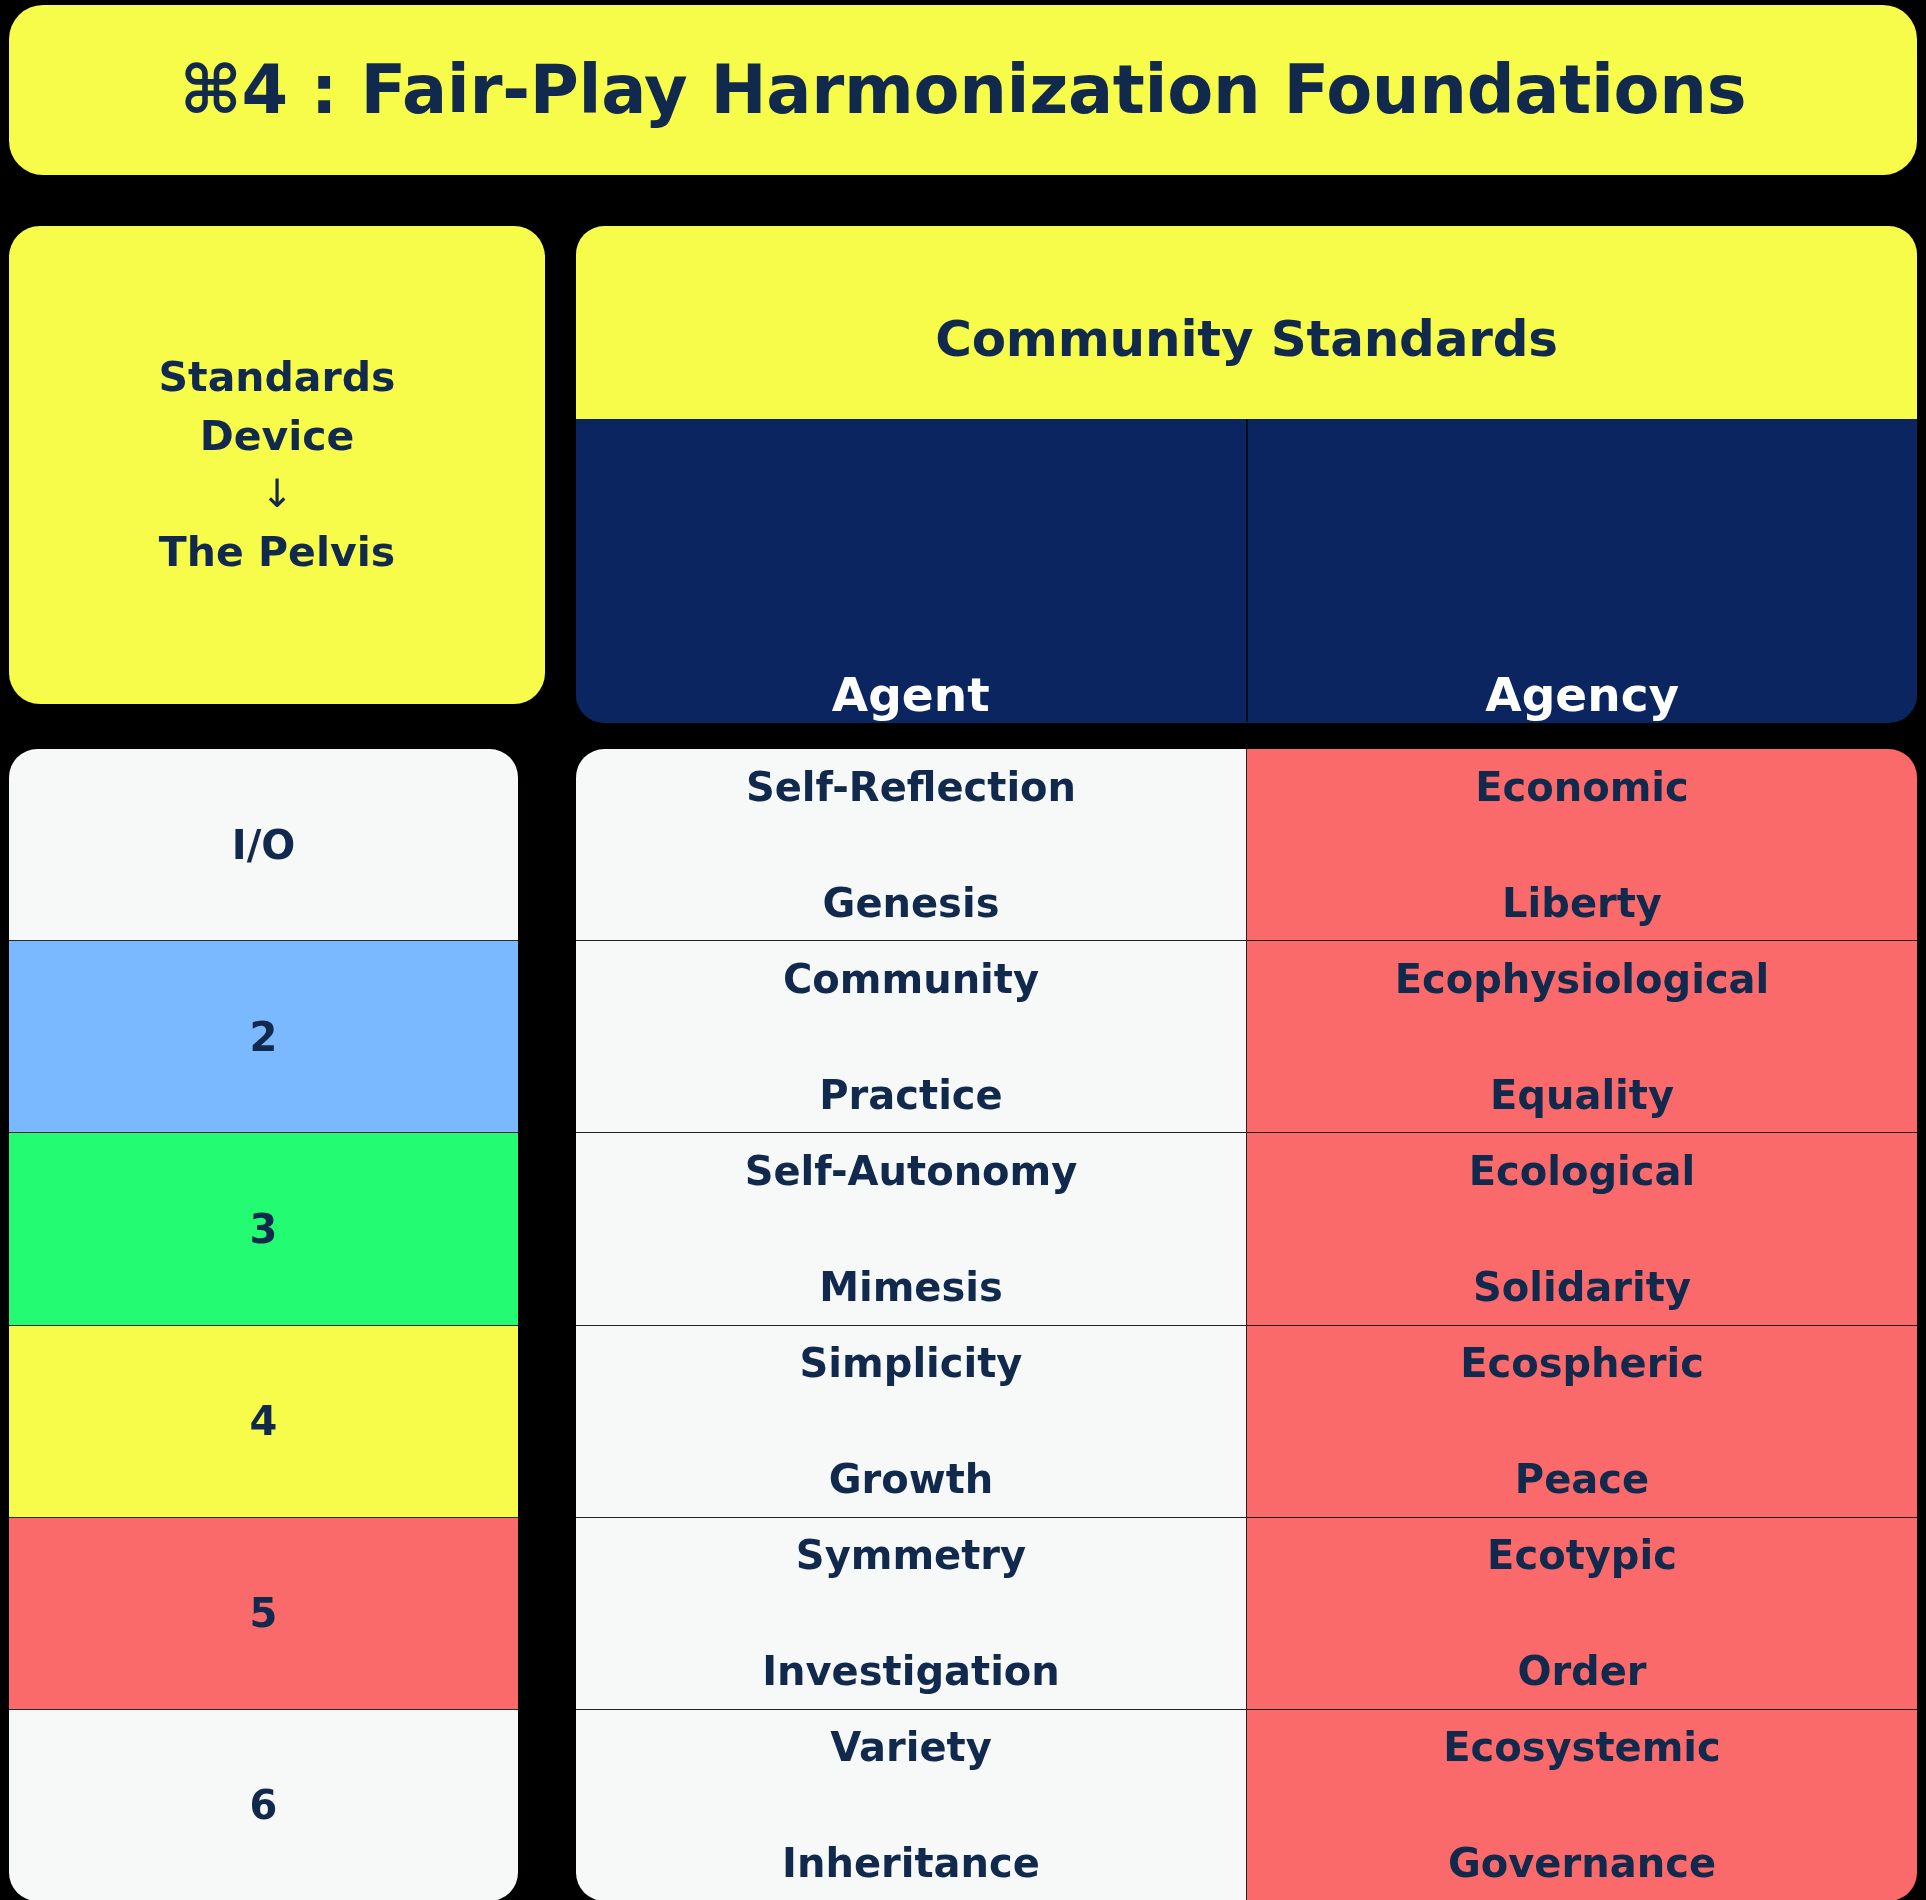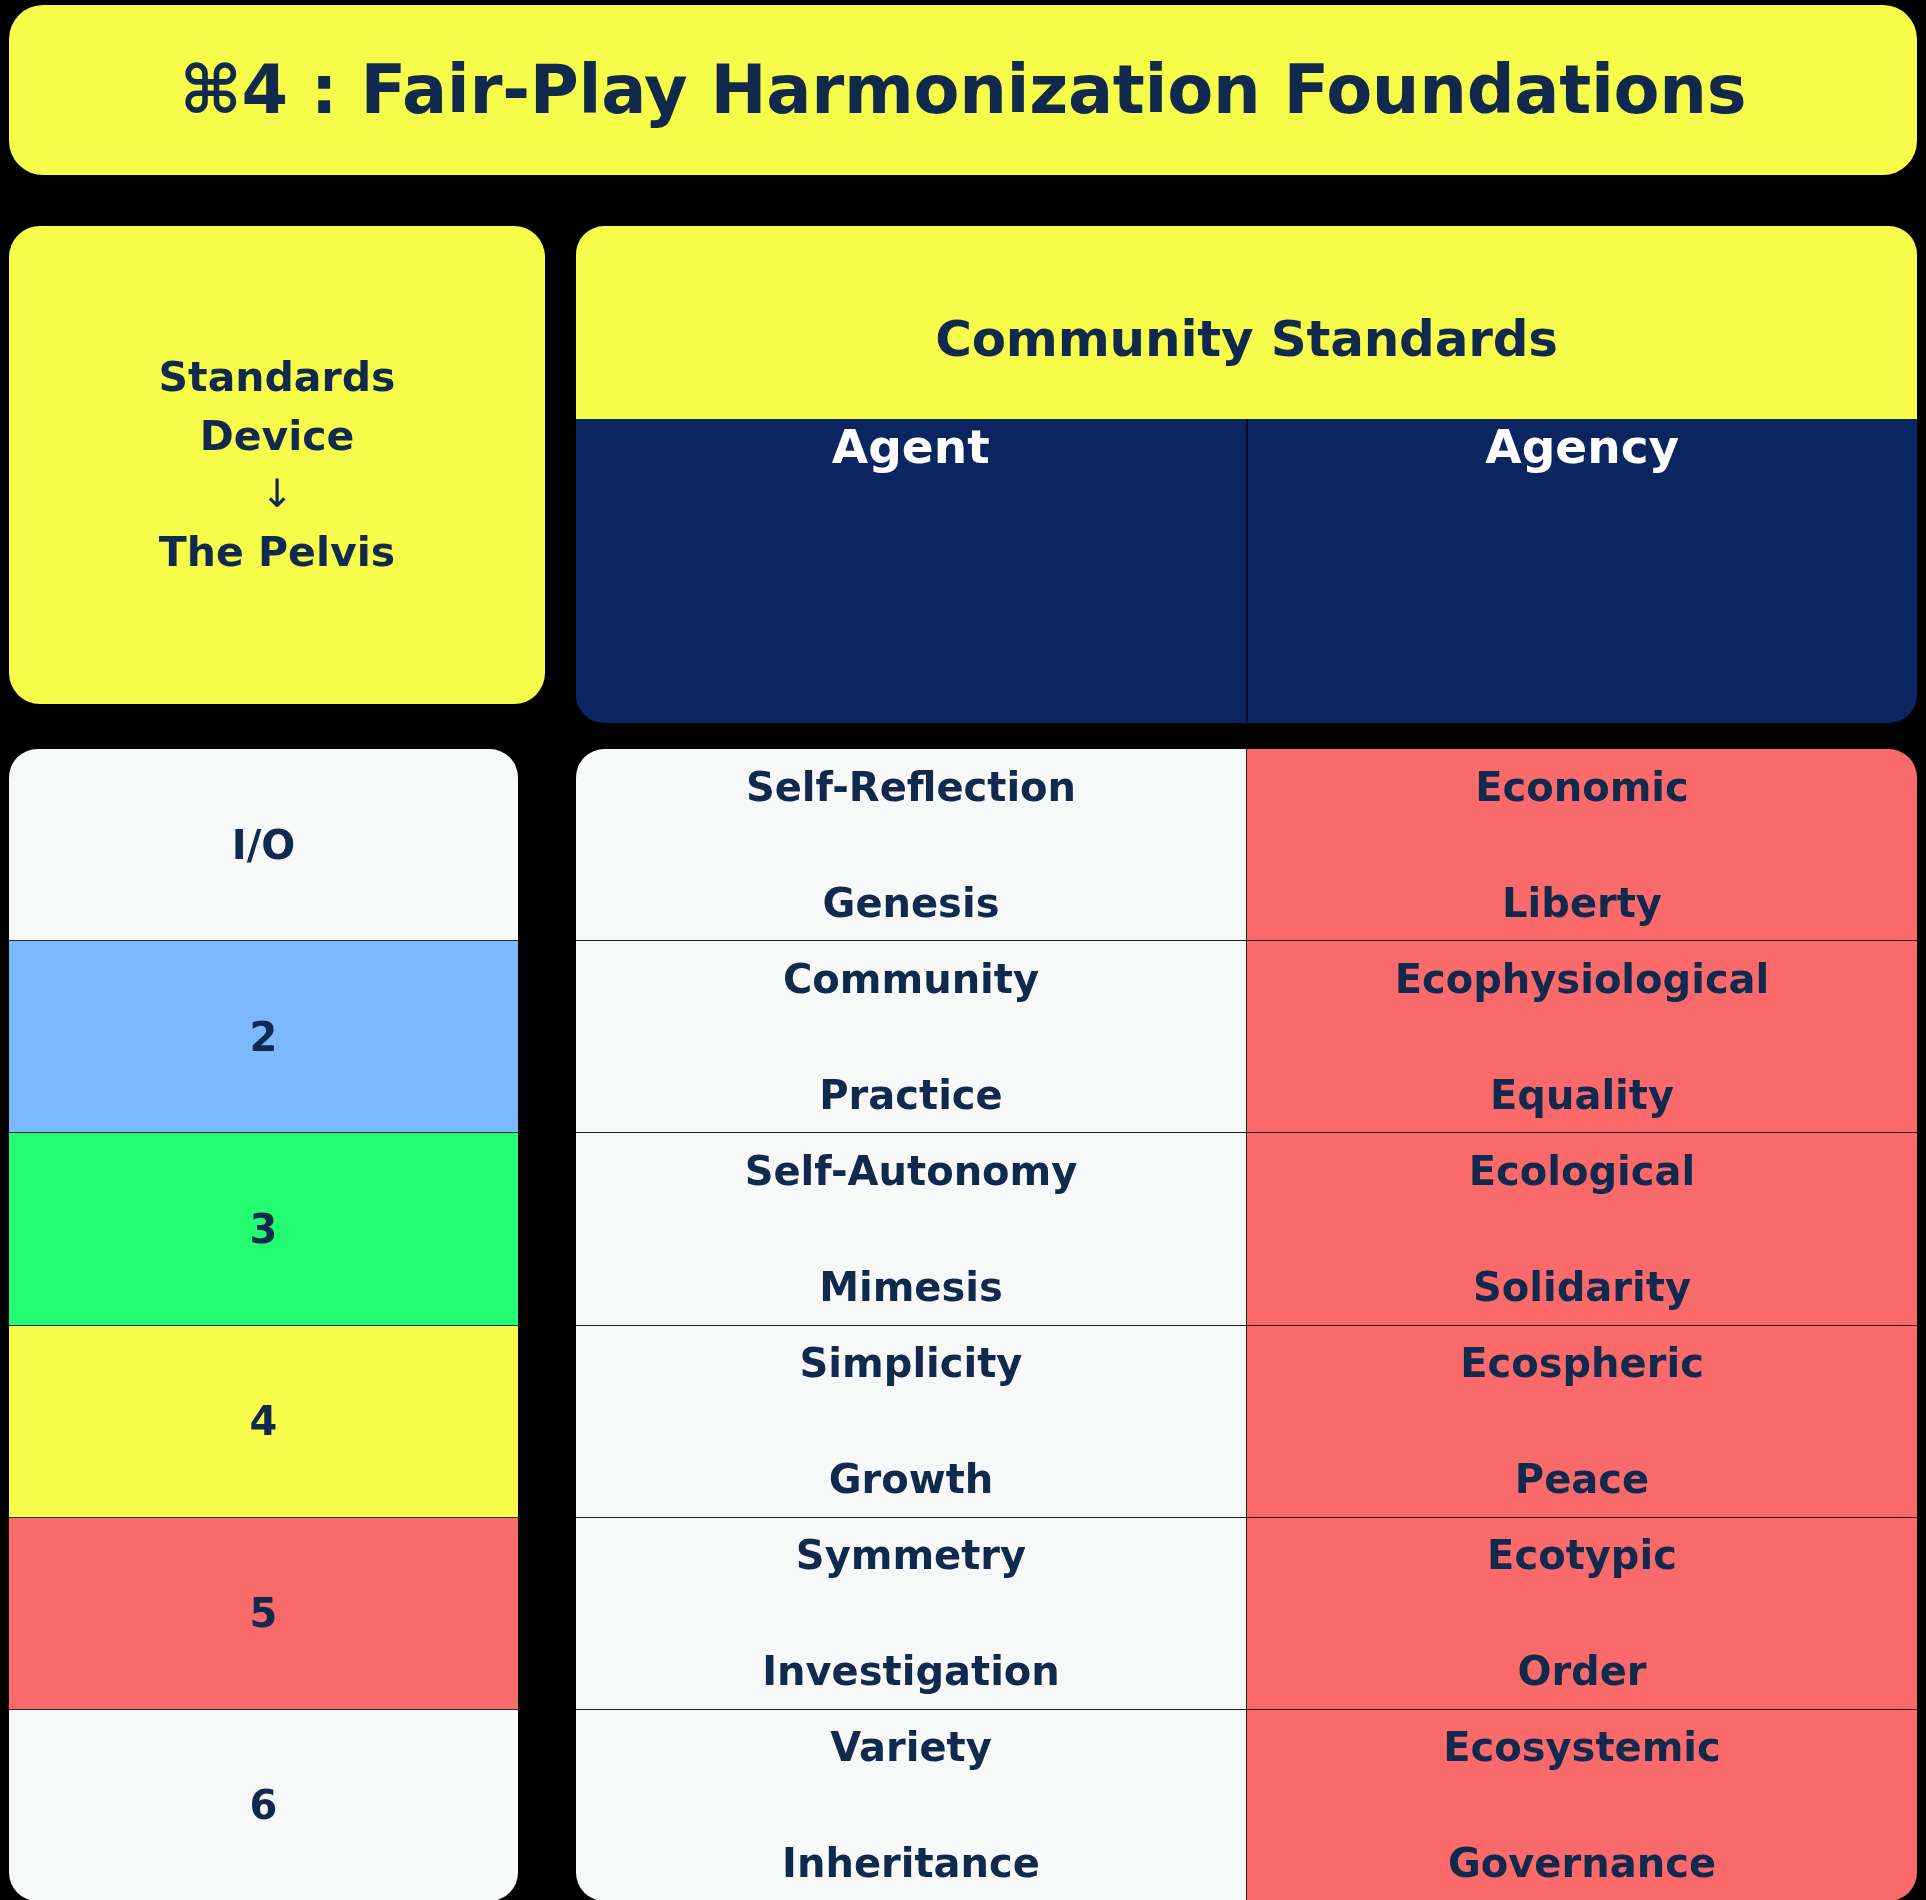--- a/index.html
+++ b/index.html
@@ -107,21 +107,21 @@
     margin-top: 33px;
   }
   .standards-cols {
     display: flex;
     width: 100%;
     height: 303px;
   }
   .std-col {
     flex: 1 1 0;
     display: flex;
-    align-items: flex-start;
+    align-items: flex-end;
     justify-content: center;
     background: #0A2560;
   }
   .std-col.first { border-right: 2.6px solid #050d20; }
   .std-col span {
     font-size: 47px;
     font-weight: 800;
     color: #FFFFFF;
   }
 

